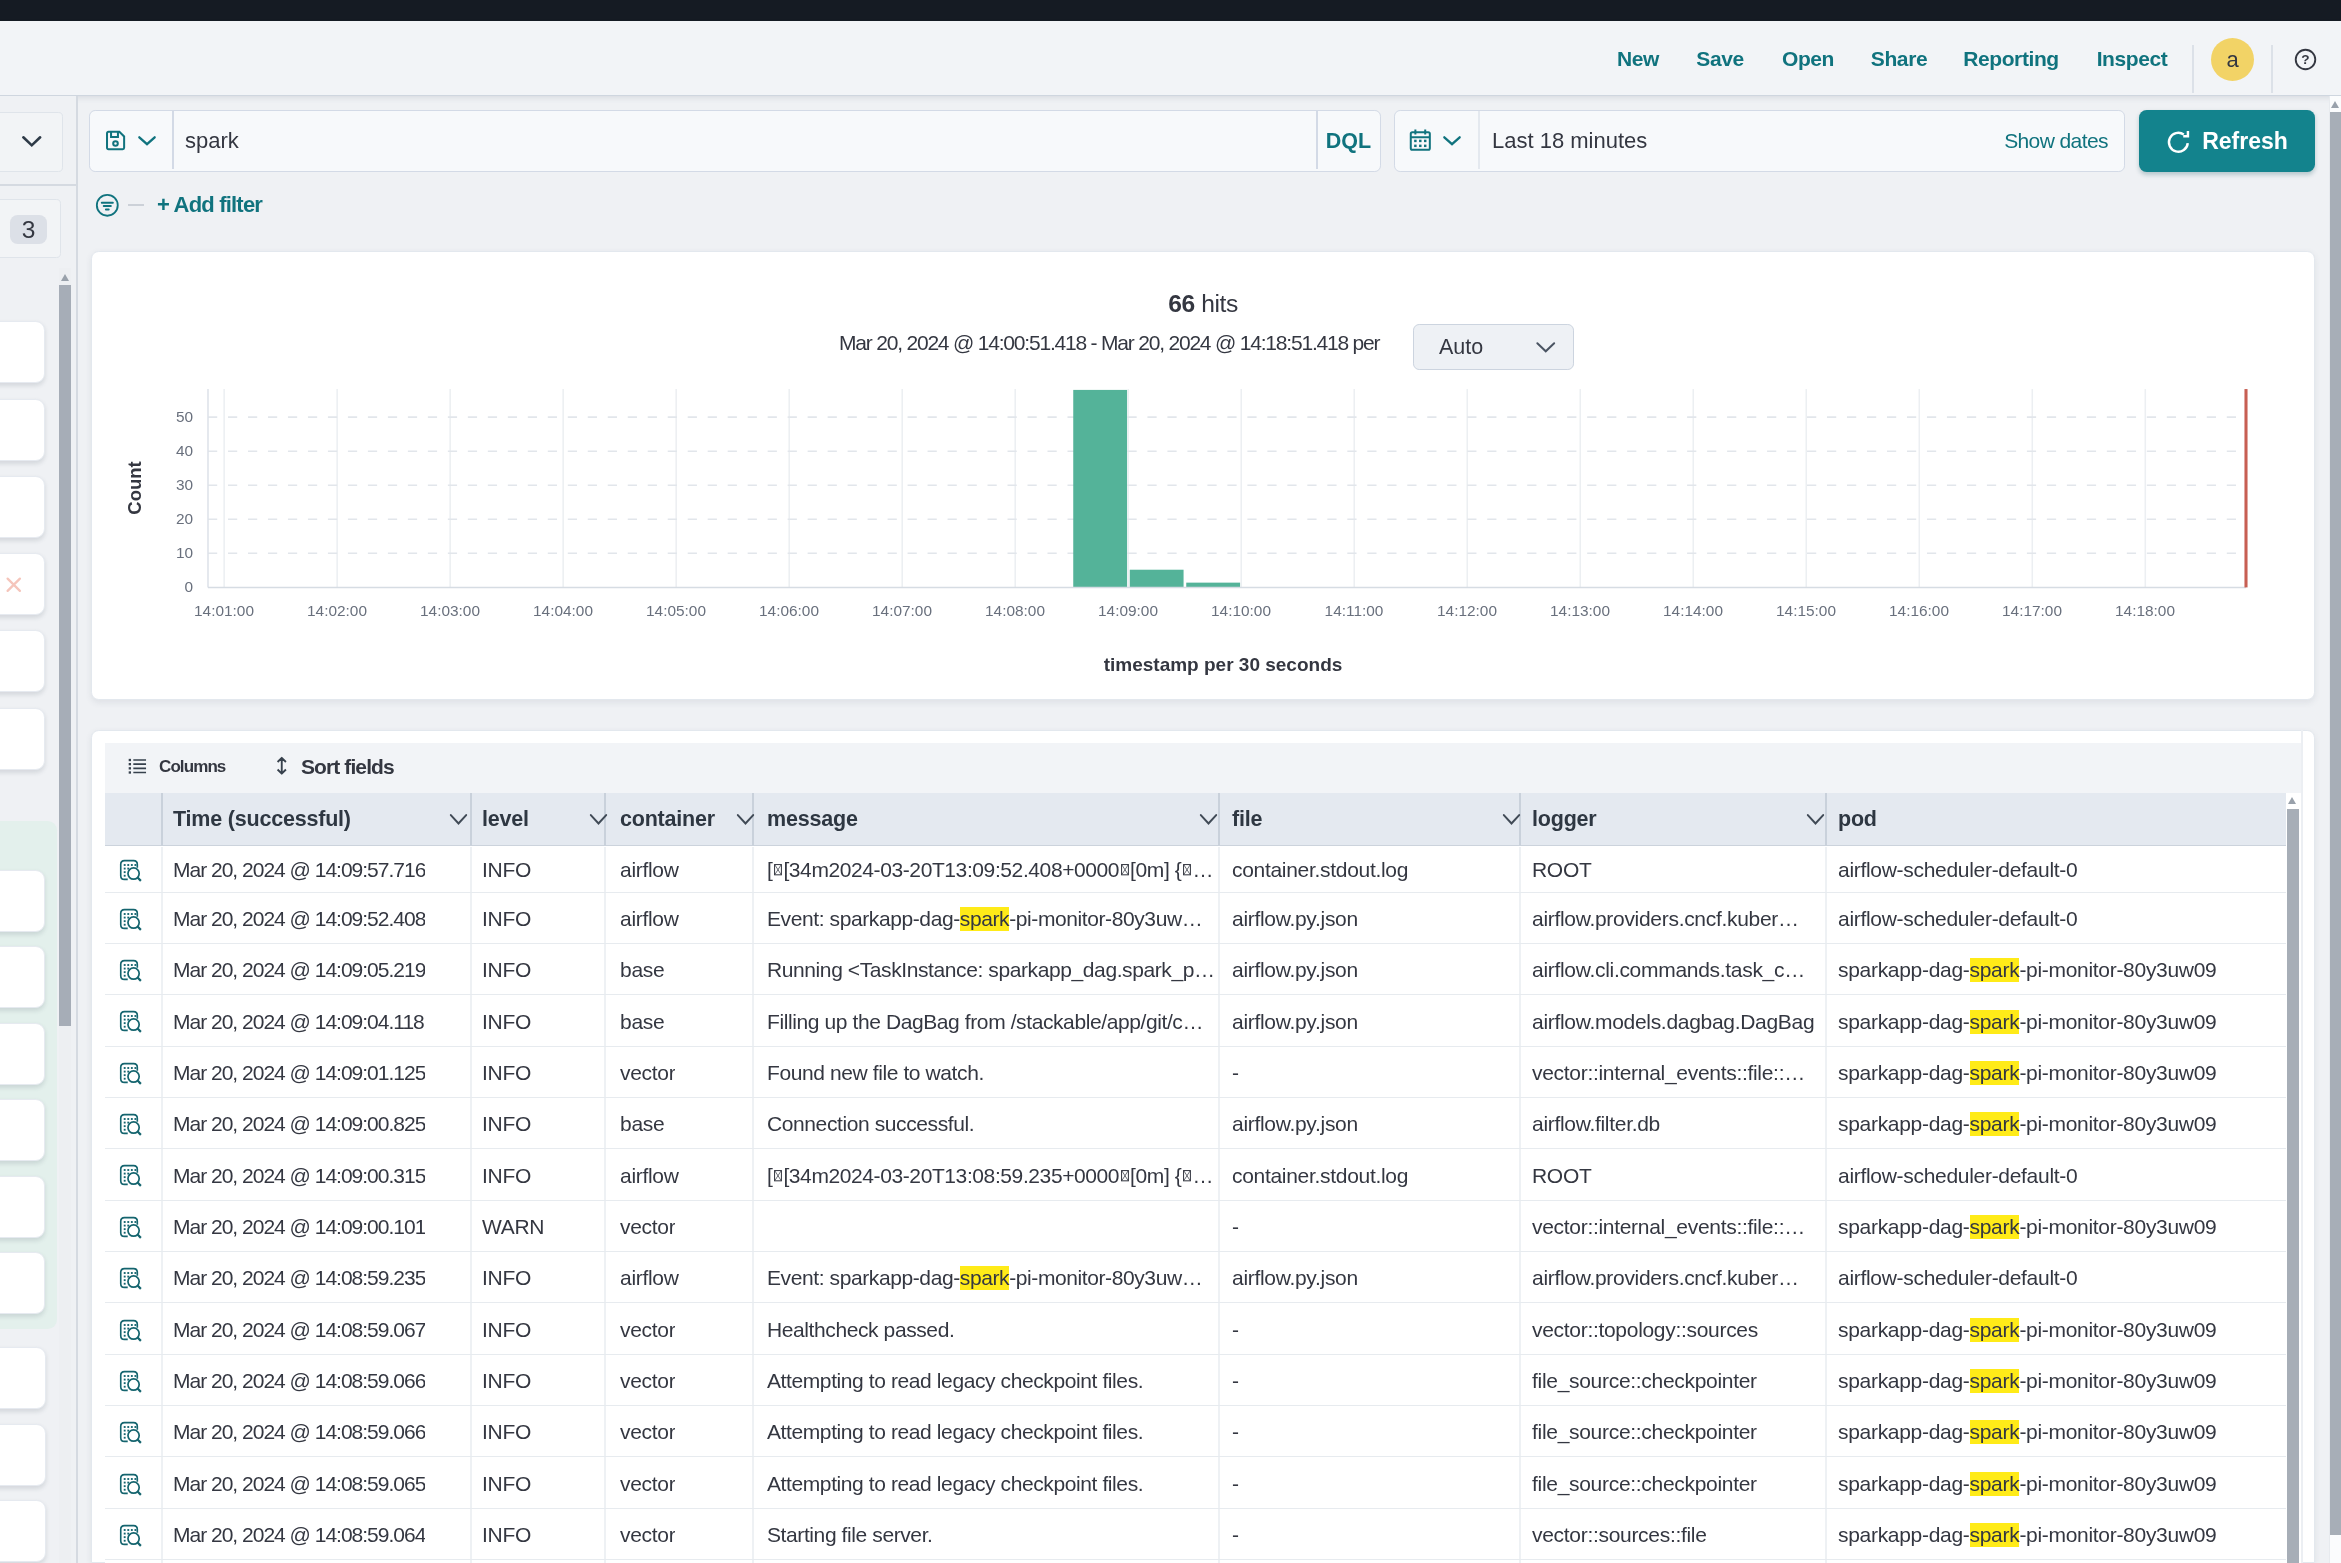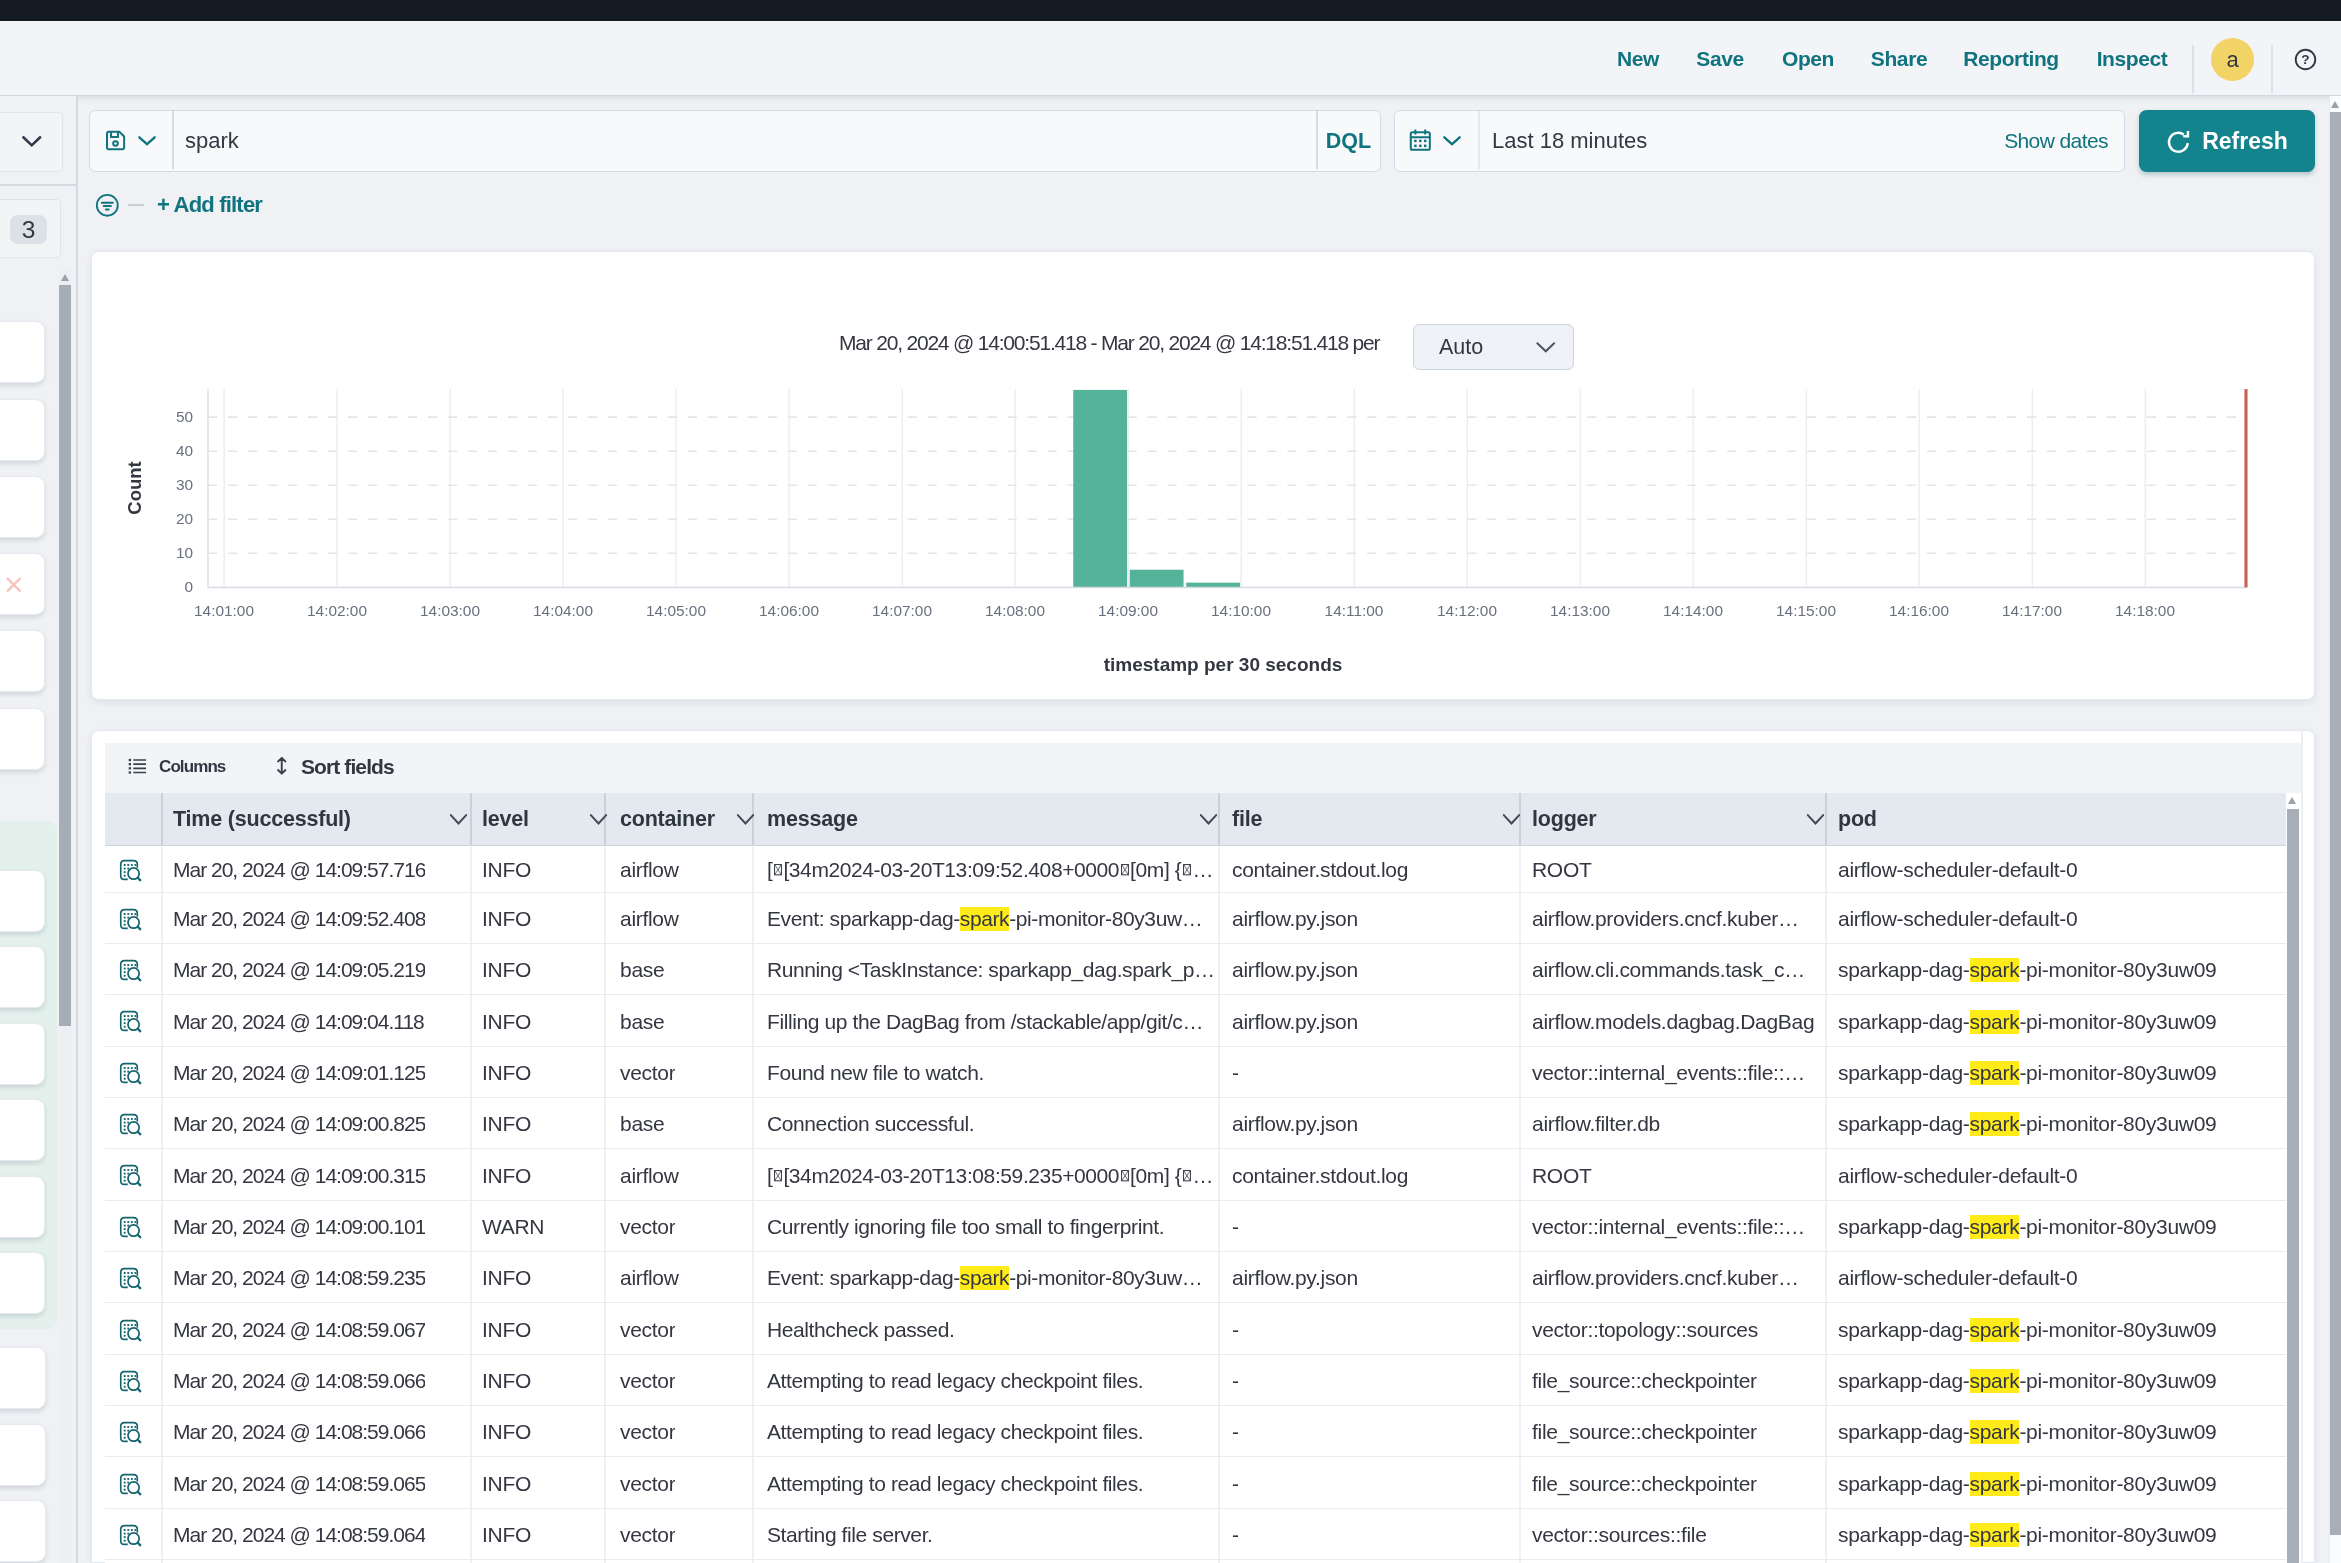--- a/index.html
+++ b/index.html
@@ -122,20 +122,21 @@
 <svg class="abs" style="left:95px;top:193px" width="24.6" height="24.6" viewBox="0 0 16 16">
 <circle cx="8" cy="8" r="6.8" fill="none" stroke="#10737e" stroke-width="1.2"></circle>
 <g stroke="#10737e" stroke-width="1.3" stroke-linecap="round">
 <path d="M4.4 6.3 h7.2 M5.7 8.5 h4.6 M7.1 10.7 h1.8"></path>
 </g>
     </svg>
 <div class="abs" style="left:128px;top:204px;width:16px;height:2.3px;background:#ccd1d8"></div>
 <span class="abs vtext" style="left:157px;top:182px;height:46px;font-size:22px;font-weight:bold;color:#10737e;letter-spacing:-0.8px">+ Add filter</span>
 
 <div class="abs panel" style="left:91px;top:251px;width:2224px;height:449px"></div>
+<div class="abs" style="left:434px;top:290px;width:1538px;text-align:center;font-size:24.6px;color:#343741;letter-spacing:-0.4px"><b>66</b> hits</div>
 <div class="abs" style="left:839px;top:331px;font-size:21px;color:#343741;letter-spacing:-1.2px">Mar 20, 2024 @ 14:00:51.418 - Mar 20, 2024 @ 14:18:51.418 per</div>
 <div class="abs" style="left:1413px;top:324px;width:161px;height:46px;background:#eef1f5;border:1.5px solid #ccd4df;border-radius:6.2px"></div>
 <span class="abs vtext" style="left:1439px;top:324px;height:46px;font-size:21.5px;color:#343741">Auto</span>
 <svg class="abs" style="left:1535px;top:341px" width="21.5" height="13" viewBox="0 0 28 17">
       <path d="M3 3 L14 13.5 L25 3" fill="none" stroke="#4a5462" stroke-width="2.6" stroke-linecap="round"></path>
     </svg>
 <svg class="abs" style="left:208px;top:389px;overflow:visible" width="2038" height="200" viewBox="0 0 2651 260">
 <line x1="21" y1="0" x2="21" y2="258.0" stroke="#eceff2" stroke-width="2"></line>
       <line x1="168" y1="0" x2="168" y2="258.0" stroke="#eceff2" stroke-width="2"></line>
       <line x1="315" y1="0" x2="315" y2="258.0" stroke="#eceff2" stroke-width="2"></line>
@@ -464,21 +465,20 @@
         <rect x="8.3" y="17.5" width="2.3" height="2.3"></rect>
         <rect x="8.3" y="21.9" width="2.3" height="2.3"></rect>
 <rect x="12.7" y="13.1" width="2.3" height="2.3"></rect>
 </g>
 <circle cx="20.4" cy="20.4" r="6.9" fill="none" stroke="#14646e" stroke-width="2.1"></circle>
 <path d="M25.3 25.3 L29.4 29.4" stroke="#14646e" stroke-width="2.7" fill="none"></path>
 </svg>
 <span class="abs cell tcell" style="left:173px;top:1201px;height:51px">Mar 20, 2024 @ 14:09:00.101</span>
 <span class="abs cell" style="left:482px;top:1201px;height:51px">WARN</span>
 <span class="abs cell" style="left:620px;top:1201px;height:51px">vector</span>
-<span class="abs cell" style="left:767px;top:1201px;height:51px;width:446px;letter-spacing:-0.4px">Currently ignoring file too small to fingerprint.</span>
 <span class="abs cell" style="left:1232px;top:1201px;height:51px">-</span>
 <span class="abs cell" style="left:1532px;top:1201px;height:51px;width:285px">vector::internal_events::file::…</span>
 <span class="abs cell" style="left:1838px;top:1201px;height:51px;width:441px">sparkapp-dag-<span class="hl">spark</span>-pi-monitor-80y3uw09</span>
 <div class="abs" style="left:105px;top:1252px;width:2181px;height:51px;border-bottom:1.5px solid #e7ebef"></div>
 <svg class="abs" style="left:117px;top:1264px" width="26" height="28" viewBox="0 0 32 32">
 <g fill="none" stroke="#14646e" stroke-width="2.0">
 <path d="M25 13.2 V9 c0-2.8-2-4.6-4.6-4.6 H9.2 C6.6 4.4 4.6 6.2 4.6 9 v14 c0 2.8 2 4.6 4.6 4.6 h4"></path>
 </g>
 <g fill="#14646e">
 <rect x="8.3" y="8.7" width="2.3" height="2.3"></rect>

